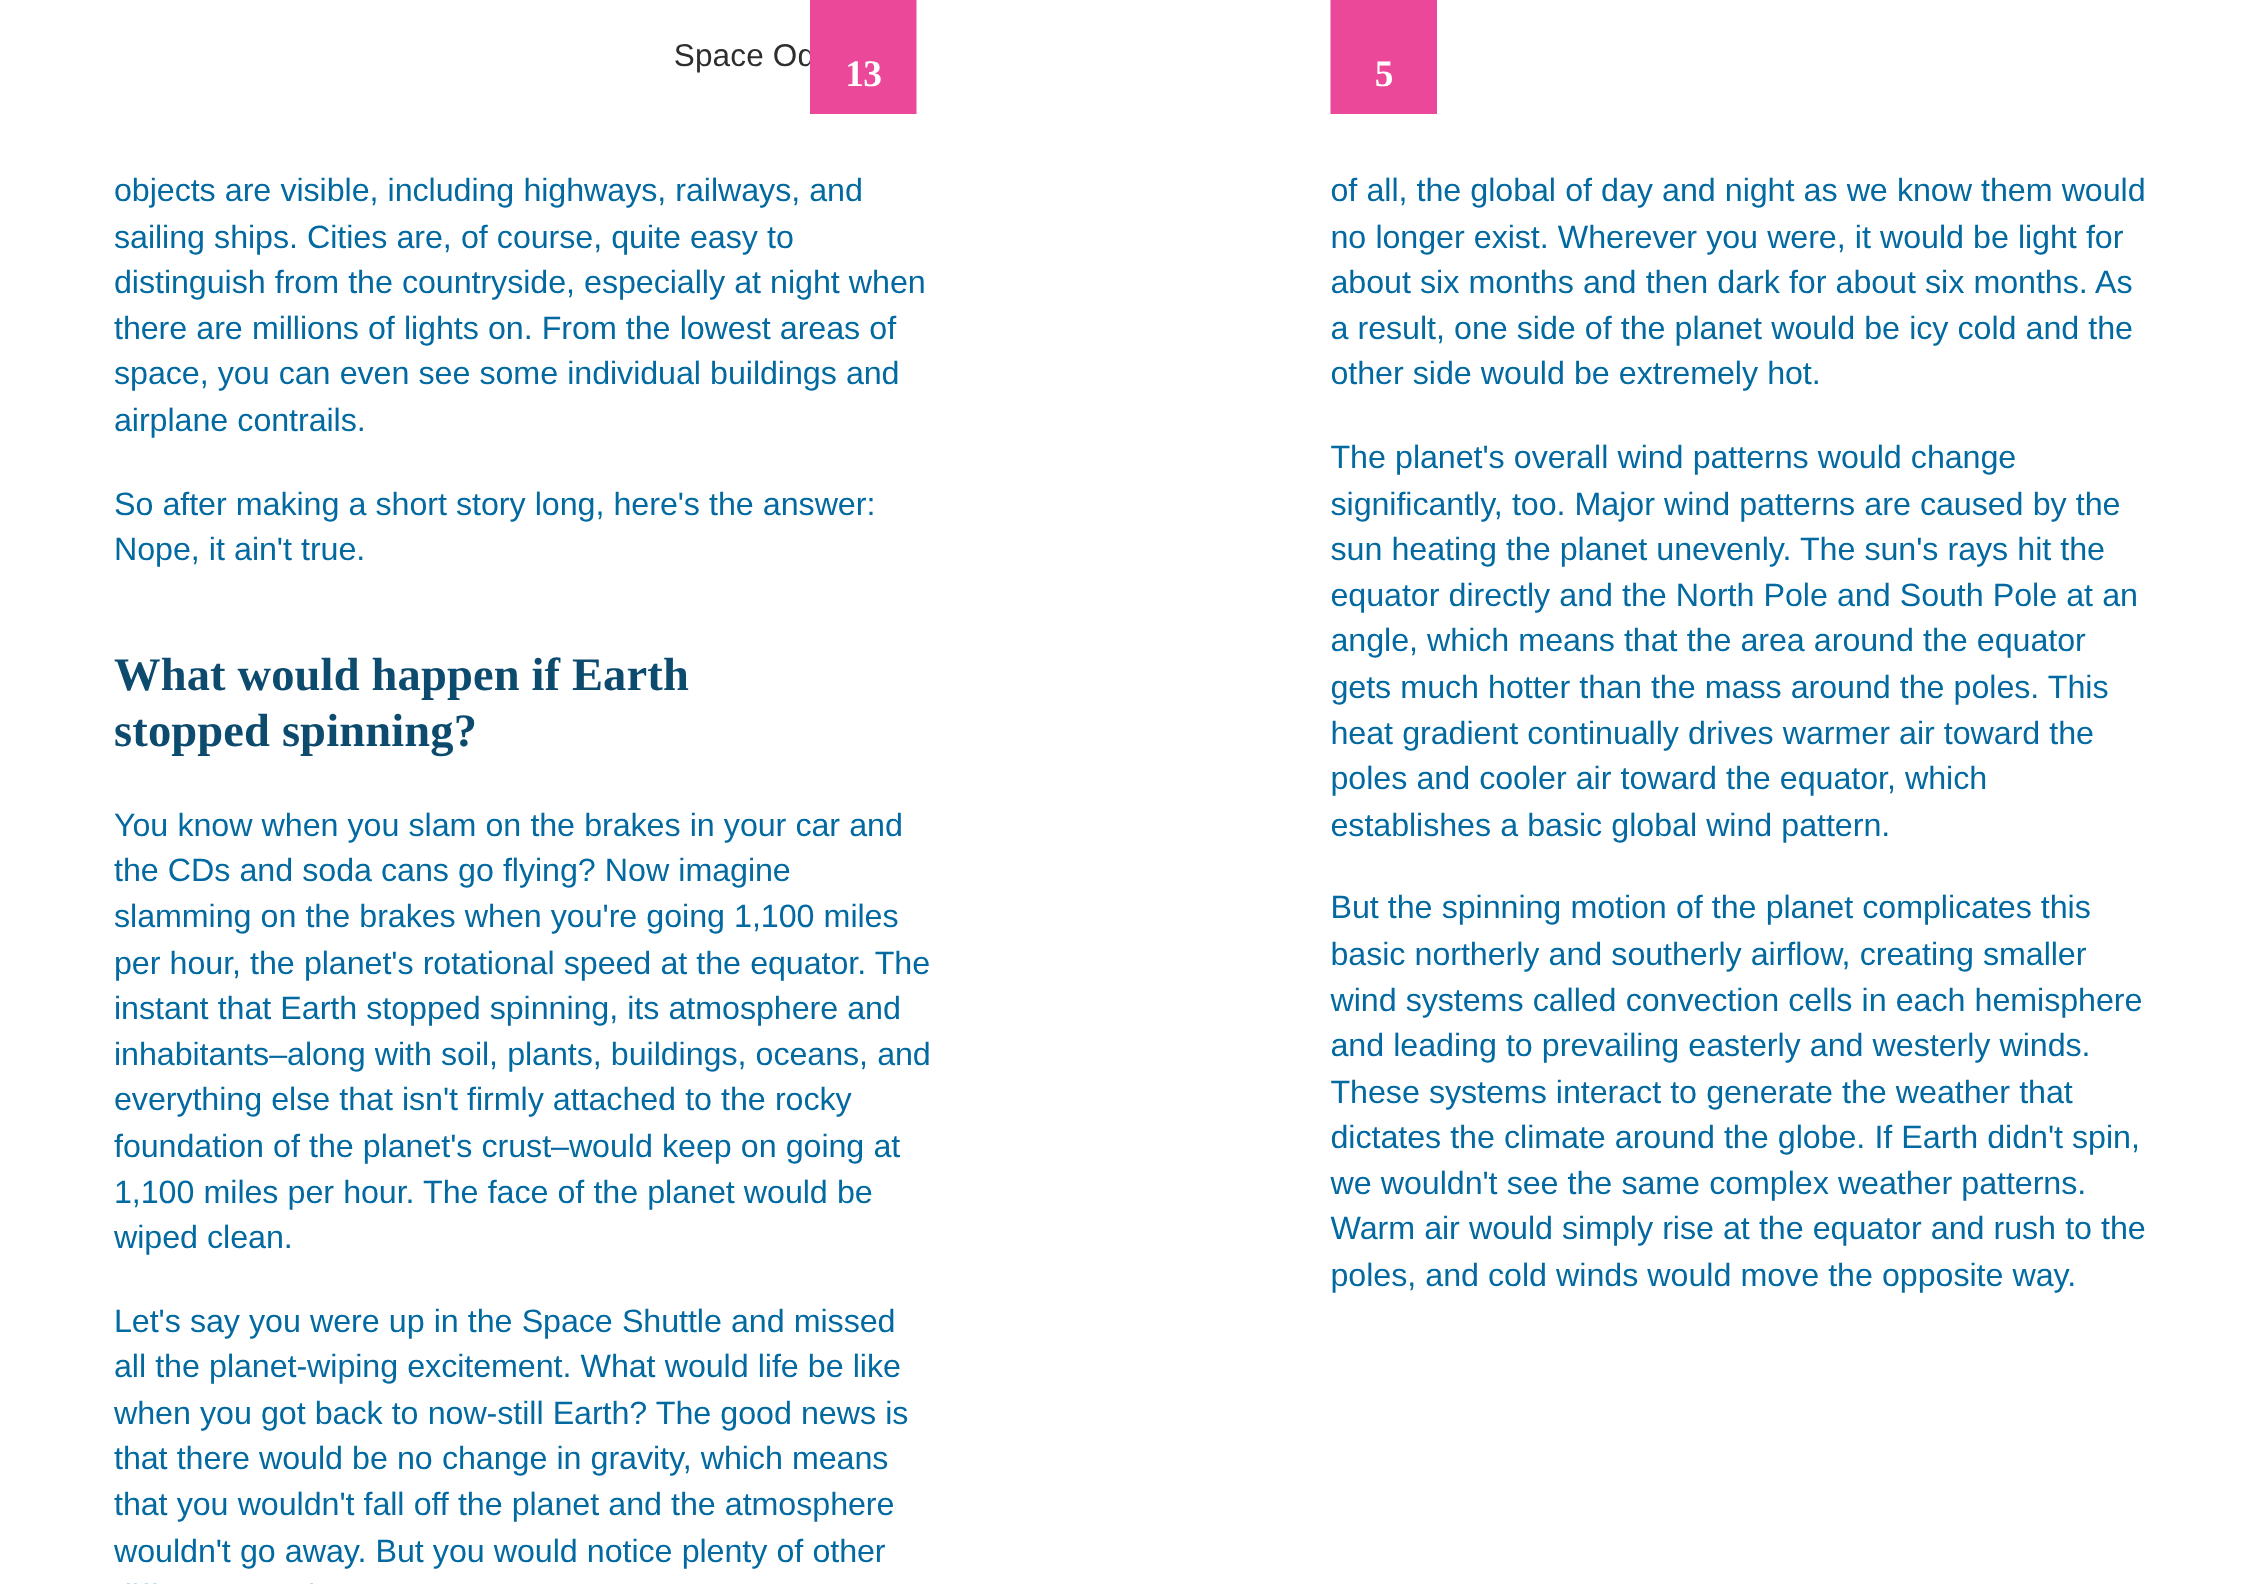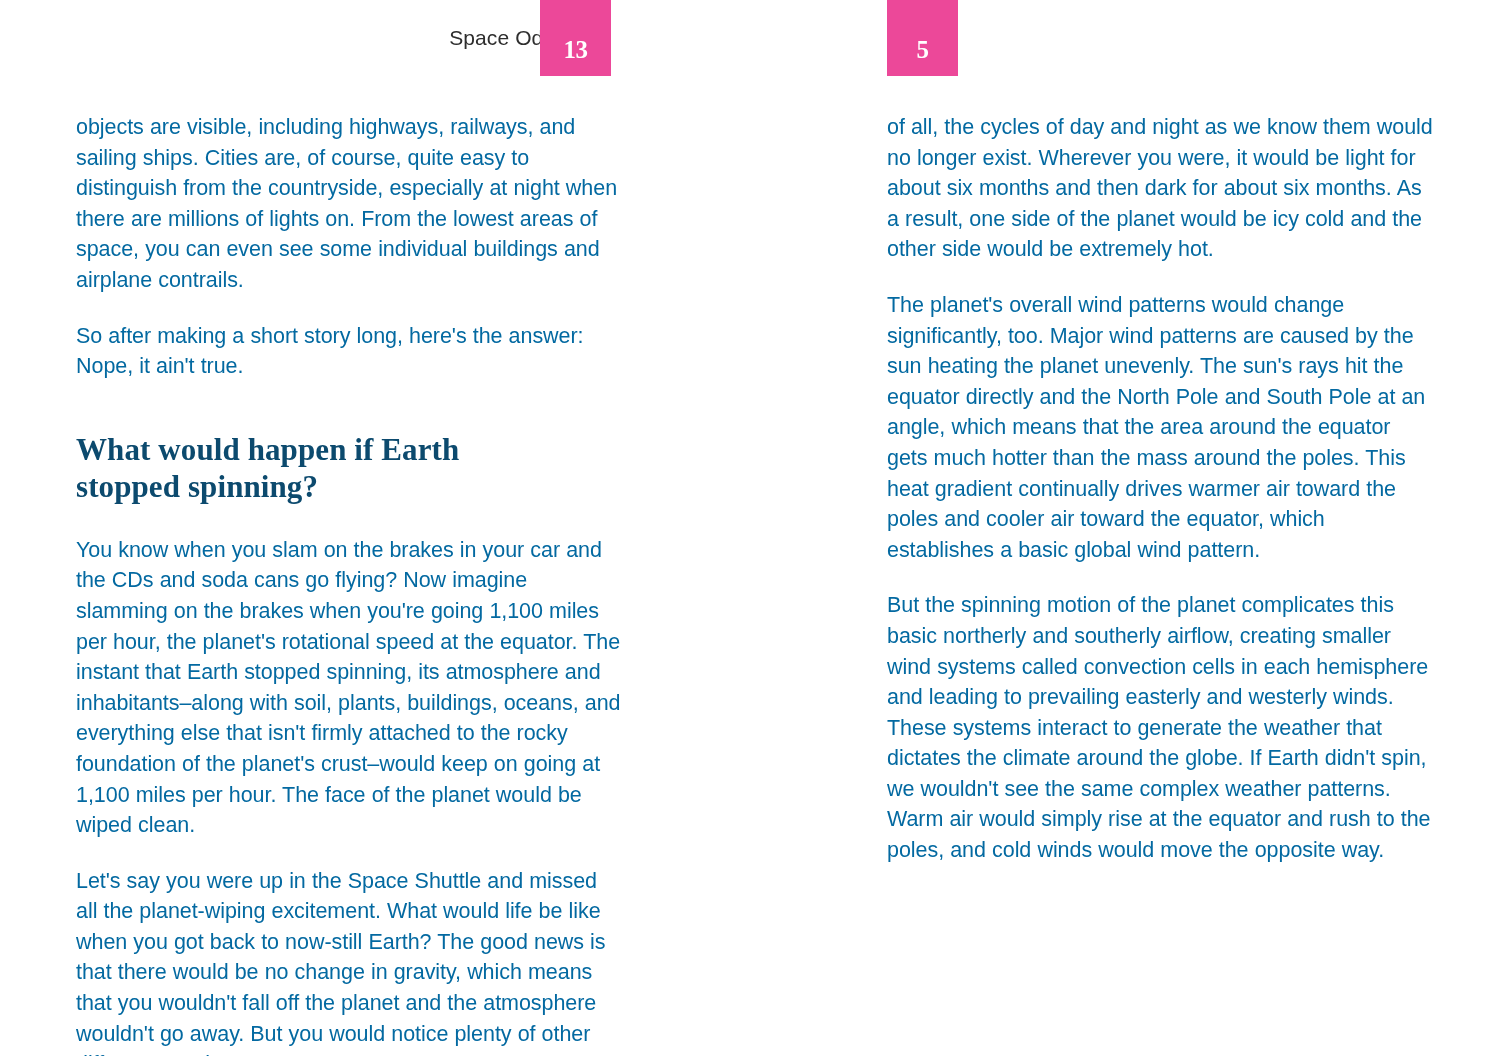--- a/index.html
+++ b/index.html
@@ -128,19 +128,19 @@
   </div>
 
   <div class="page page-right">
 
     <div class="page-tab page-tab-right">
       <span class="page-number">5</span>
     </div>
 
 
     <div class="column">
-      <p class="body-par">of all, the cycles of day and night as we know them would no longer exist. Wherever you were, it would be light for about six months and then dark for about six months. As a result, one side of the planet would be icy cold and the other side would be extremely hot.</p>
+      <p class="body-par">of all, the global of day and night as we know them would no longer exist. Wherever you were, it would be light for about six months and then dark for about six months. As a result, one side of the planet would be icy cold and the other side would be extremely hot.</p>
       <p class="body-par">The planet's overall wind patterns would change significantly, too. Major wind patterns are caused by the sun heating the planet unevenly. The sun's rays hit the equator directly and the North Pole and South Pole at an angle, which means that the area around the equator gets much hotter than the mass around the poles. This heat gradient continually drives warmer air toward the poles and cooler air toward the equator, which establishes a basic global wind pattern.</p>
       <p class="body-par">But the spinning motion of the planet complicates this basic northerly and southerly airflow, creating smaller wind systems called convection cells in each hemisphere and leading to prevailing easterly and westerly winds. These systems interact to generate the weather that dictates the climate around the globe. If Earth didn't spin, we wouldn't see the same complex weather patterns. Warm air would simply rise at the equator and rush to the poles, and cold winds would move the opposite way.</p>
     </div>
   </div>
 
 </div>
 
 </body></html>

